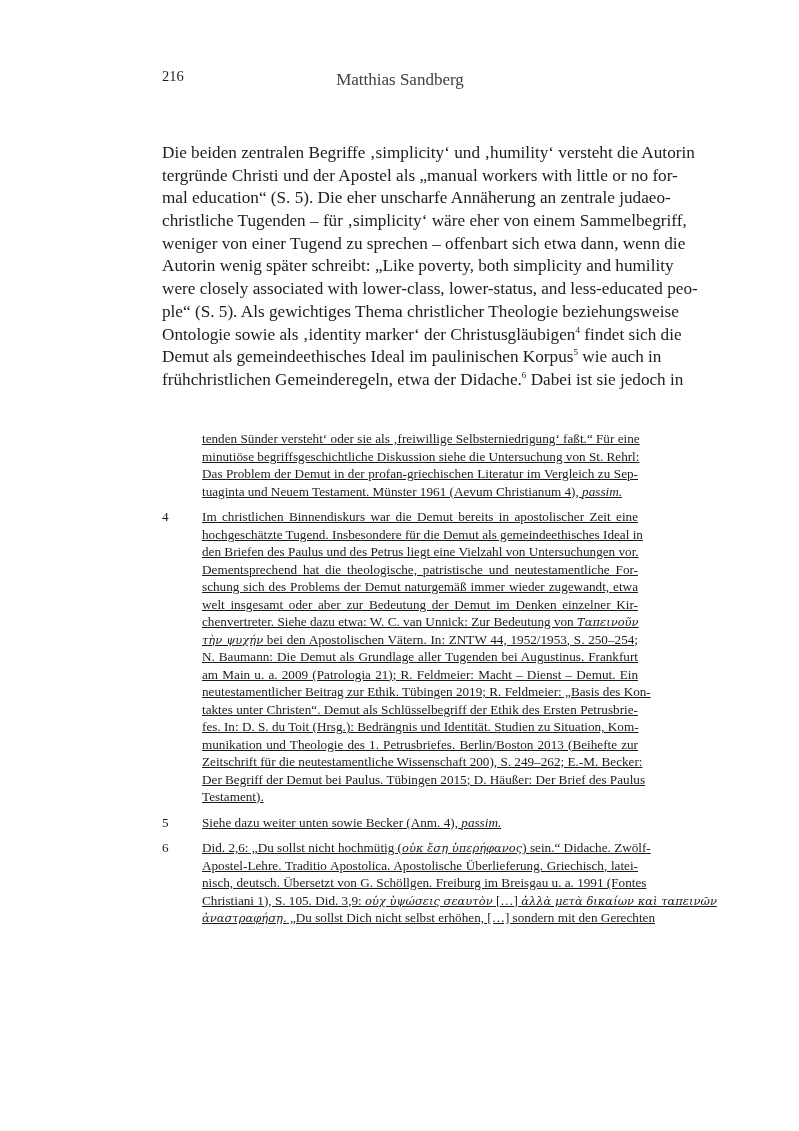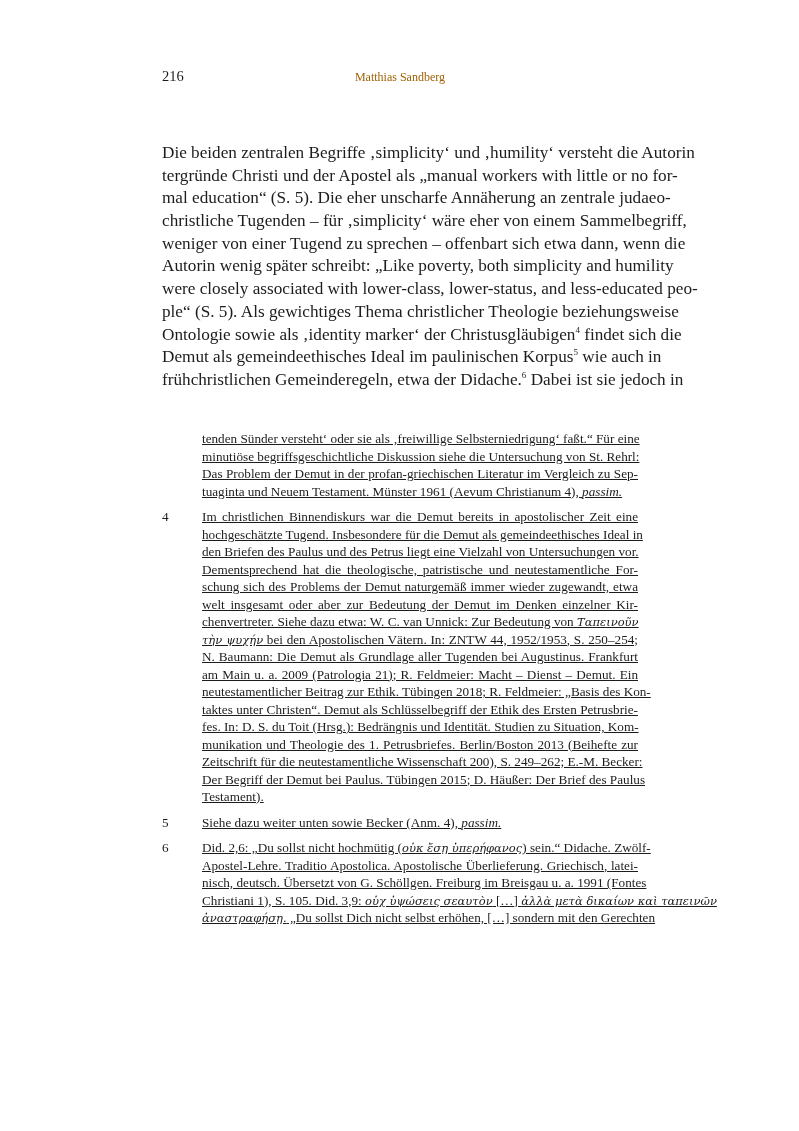--- a/index.html
+++ b/index.html
@@ -1,20 +1,20 @@
 <!DOCTYPE html>
 <html><head>
 <meta charset="utf-8">
 <style>
   html, body { margin: 0; padding: 0; background: #ffffff; }
   body { width: 799px; height: 1131px; position: relative; overflow: hidden;
          font-family: "Liberation Serif", "DejaVu Serif", serif; color: #1c1c1c; }
   .header { position: absolute; top: 68px; left: 162px; width: 476px; height: 20px; }
   .page-number { position: absolute; left: 0; top: 0; font-size: 14.5px; }
-  .running-head { position: absolute; left: 0; right: 0; top: 2px; text-align: center; font-size: 12px; color: #a16207; }
+  .running-head { position: absolute; left: 0; right: 0; top: 2px; text-align: center; font-size: 17px; color: #404040; }
   .body-text { position: absolute; top: 142px; left: 162px; width: 476px; }
   .body-line { font-size: 17.2px; line-height: 22.7px; height: 22.7px; white-space: nowrap;
                text-align: justify; text-align-last: justify; }
   .body-line.last { text-align-last: justify; }
   sup { font-size: 9px; vertical-align: 7px; line-height: 0; }
   .footnotes { position: absolute; top: 430px; left: 162px; width: 476px; }
   .fn-line { font-size: 13.2px; line-height: 17.5px; height: 17.5px; white-space: nowrap;
              text-align: justify; text-align-last: justify; margin-left: 40px; width: 436px; text-decoration: underline; }
   .fn-line.left { text-align-last: left; }
   .footnote { position: relative; }
@@ -59,21 +59,21 @@
     <div class="fn-line">Im christlichen Binnendiskurs war die Demut bereits in apostolischer Zeit eine</div>
     <div class="fn-line">hochgeschätzte Tugend. Insbesondere für die Demut als gemeindeethisches Ideal in</div>
     <div class="fn-line">den Briefen des Paulus und des Petrus liegt eine Vielzahl von Untersuchungen vor.</div>
     <div class="fn-line">Dementsprechend hat die theologische, patristische und neutestamentliche For-</div>
     <div class="fn-line">schung sich des Problems der Demut naturgemäß immer wieder zugewandt, etwa</div>
     <div class="fn-line">welt insgesamt oder aber zur Bedeutung der Demut im Denken einzelner Kir-</div>
     <div class="fn-line"><span>chenvertreter. Siehe dazu etwa: W. C. van Unnick: Zur Bedeutung von </span><span class="greek">Ταπεινοῦν</span></div>
     <div class="fn-line"><span class="greek">τὴν ψυχήν</span><span> bei den Apostolischen Vätern. In: ZNTW 44, 1952/1953, S. 250–254;</span></div>
     <div class="fn-line">N. Baumann: Die Demut als Grundlage aller Tugenden bei Augustinus. Frankfurt</div>
     <div class="fn-line">am Main u. a. 2009 (Patrologia 21); R. Feldmeier: Macht – Dienst – Demut. Ein</div>
-    <div class="fn-line">neutestamentlicher Beitrag zur Ethik. Tübingen 2018; R. Feldmeier: „Basis des Kon-</div>
+    <div class="fn-line">neutestamentlicher Beitrag zur Ethik. Tübingen 2019; R. Feldmeier: „Basis des Kon-</div>
     <div class="fn-line">taktes unter Christen“. Demut als Schlüsselbegriff der Ethik des Ersten Petrusbrie-</div>
     <div class="fn-line">fes. In: D. S. du Toit (Hrsg.): Bedrängnis und Identität. Studien zu Situation, Kom-</div>
     <div class="fn-line">munikation und Theologie des 1. Petrusbriefes. Berlin/Boston 2013 (Beihefte zur</div>
     <div class="fn-line">Zeitschrift für die neutestamentliche Wissenschaft 200), S. 249–262; E.-M. Becker:</div>
     <div class="fn-line">Der Begriff der Demut bei Paulus. Tübingen 2015; D. Häußer: Der Brief des Paulus</div>
     <div class="fn-line left">Testament).</div>
   </div>
   <div class="fn-gap"></div>
 
   <div class="footnote">

